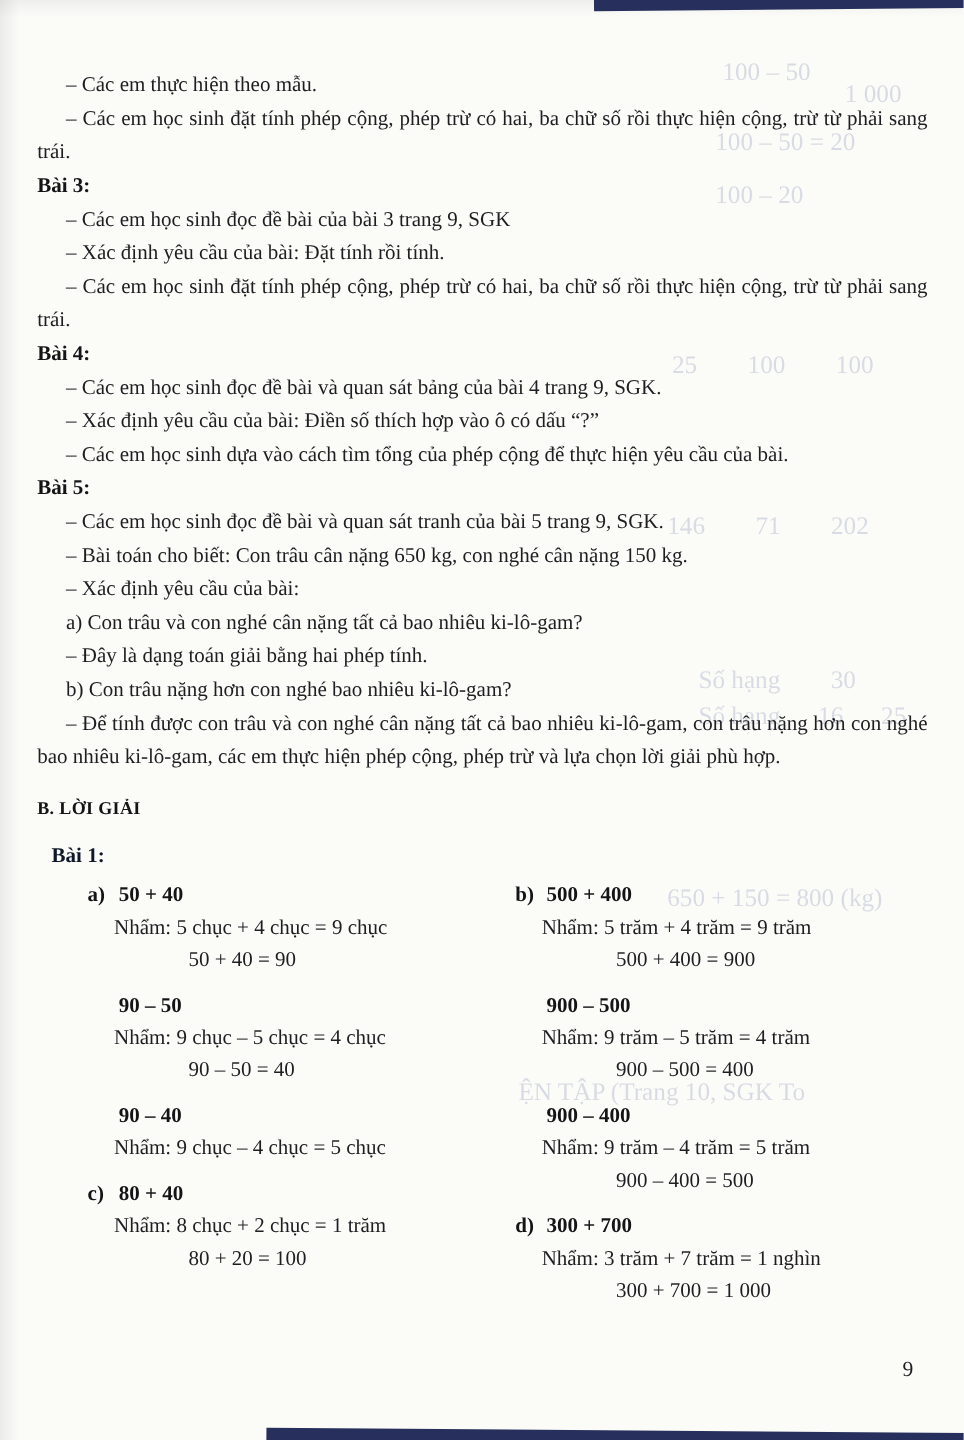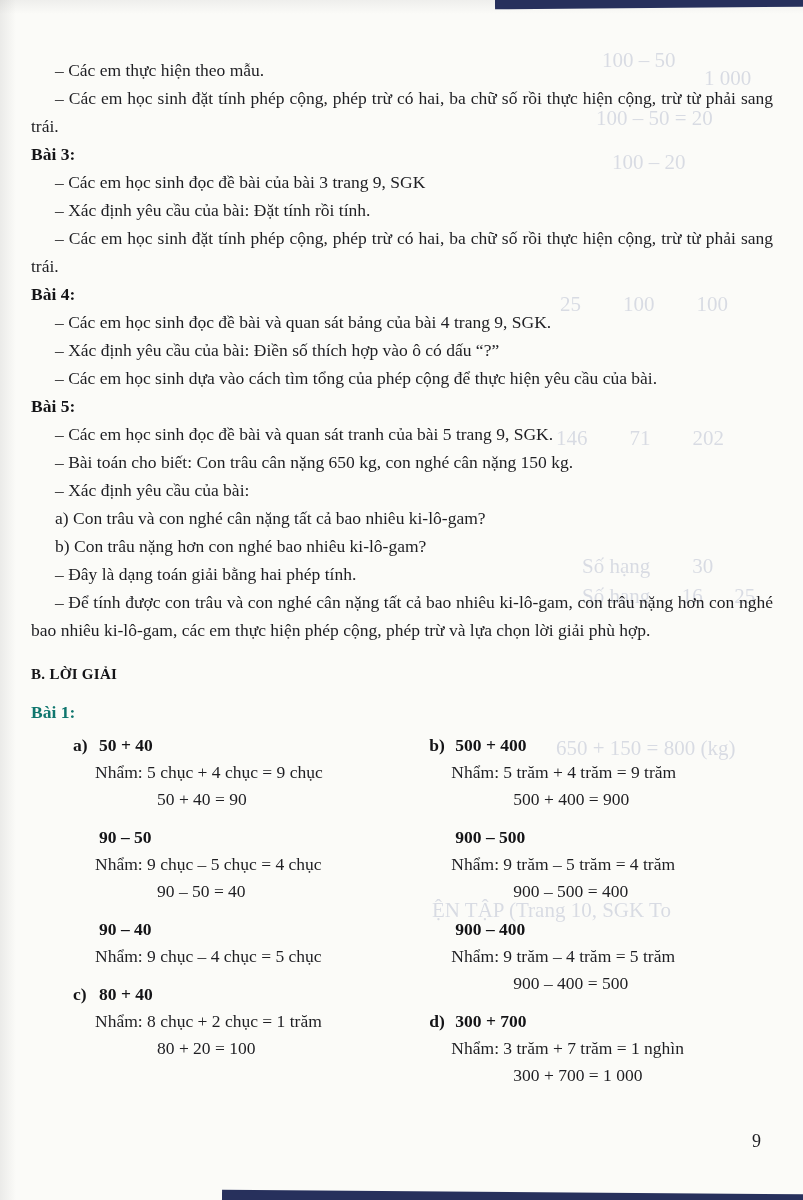--- a/index.html
+++ b/index.html
@@ -19,39 +19,39 @@
   .artifact-bottom{position:absolute;bottom:-4px;right:-4px;width:585px;height:12px;
     background:#27305c;transform:rotate(0.45deg);}
   .content{
     position:absolute;left:0;top:0;width:803px;box-sizing:border-box;
     padding:56px 30px 0 31px;
     font-size:17.5px;line-height:28px;
   }
   .p{margin:0;text-indent:24px;text-align:justify;}
   .label{margin:0;font-weight:700;text-indent:0;color:#141417;}
   .heading{margin:16px 0 10px 0;font-weight:700;font-size:15px;color:#141417;letter-spacing:0.3px;}
-  .bai1{margin:4px 0 6px 0;font-weight:700;color:#0f766e;}
+  .bai1{margin:4px 0 6px 12px;font-weight:700;color:#0f172a;}
   .exercise-row{display:flex;align-items:flex-start;}
   .ex-col{line-height:27px;}
   .ex-col-left{margin-left:42px;width:310px;}
   .ex-col-right{margin-left:52px;width:350px;}
   .ex{margin-bottom:11px;}
   .ex-expr{font-weight:700;color:#141417;}
   .ex-letter{display:inline-block;min-width:26px;}
   .ex.noletter .ex-expr{padding-left:26px;}
   .ex-nham{padding-left:22px;}
   .ex-result{padding-left:84px;}
   .page-number{position:absolute;right:42px;top:1131px;font-size:18px;color:#1e1e22;}
   
   .bleed{position:absolute;color:#8a94b4;opacity:0.30;font-size:21px;white-space:pre;
     filter:blur(0.4px);pointer-events:none;}
   .b0{top:48px;left:602px;}
   .b1{top:66px;left:704px;}
   .b2{top:106px;left:596px;}
-  .b3{top:150px;left:596px;margin-left:16px;}
+  .b3{top:150px;left:596px;}
   .b4{top:292px;left:560px;}
   .b5{top:426px;left:556px;}
   .b6{top:554px;left:582px;}
   .b7{top:584px;left:582px;}
   .b8{top:736px;left:556px;}
   .b9{top:898px;left:432px;}
 </style>
 </head>
 <body>
 
@@ -80,22 +80,22 @@
   <p class="p">– Các em học sinh đặt tính phép cộng, phép trừ có hai, ba chữ số rồi thực hiện cộng, trừ từ phải sang trái.</p>
   <p class="label">Bài 4:</p>
   <p class="p">– Các em học sinh đọc đề bài và quan sát bảng của bài 4 trang 9, SGK.</p>
   <p class="p">– Xác định yêu cầu của bài: Điền số thích hợp vào ô có dấu “?”</p>
   <p class="p">– Các em học sinh dựa vào cách tìm tổng của phép cộng để thực hiện yêu cầu của bài.</p>
   <p class="label">Bài 5:</p>
   <p class="p">– Các em học sinh đọc đề bài và quan sát tranh của bài 5 trang 9, SGK.</p>
   <p class="p">– Bài toán cho biết: Con trâu cân nặng 650 kg, con nghé cân nặng 150 kg.</p>
   <p class="p">– Xác định yêu cầu của bài:</p>
   <p class="p">a) Con trâu và con nghé cân nặng tất cả bao nhiêu ki-lô-gam?</p>
+  <p class="p">– Đây là dạng toán giải bằng hai phép tính.</p>
   <p class="p">b) Con trâu nặng hơn con nghé bao nhiêu ki-lô-gam?</p>
-  <p class="p">– Đây là dạng toán giải bằng hai phép tính.</p>
   <p class="p">– Để tính được con trâu và con nghé cân nặng tất cả bao nhiêu ki-lô-gam, con trâu nặng hơn con nghé bao nhiêu ki-lô-gam, các em thực hiện phép cộng, phép trừ và lựa chọn lời giải phù hợp.</p>
 
   <p class="heading">B. LỜI GIẢI</p>
   <p class="bai1">Bài 1:</p>
 
   <div class="exercise-row">
     <div class="ex-col ex-col-left">
 
       <div class="ex">
         <div class="ex-expr"><span class="ex-letter">a)</span><span>50 + 40</span></div>

